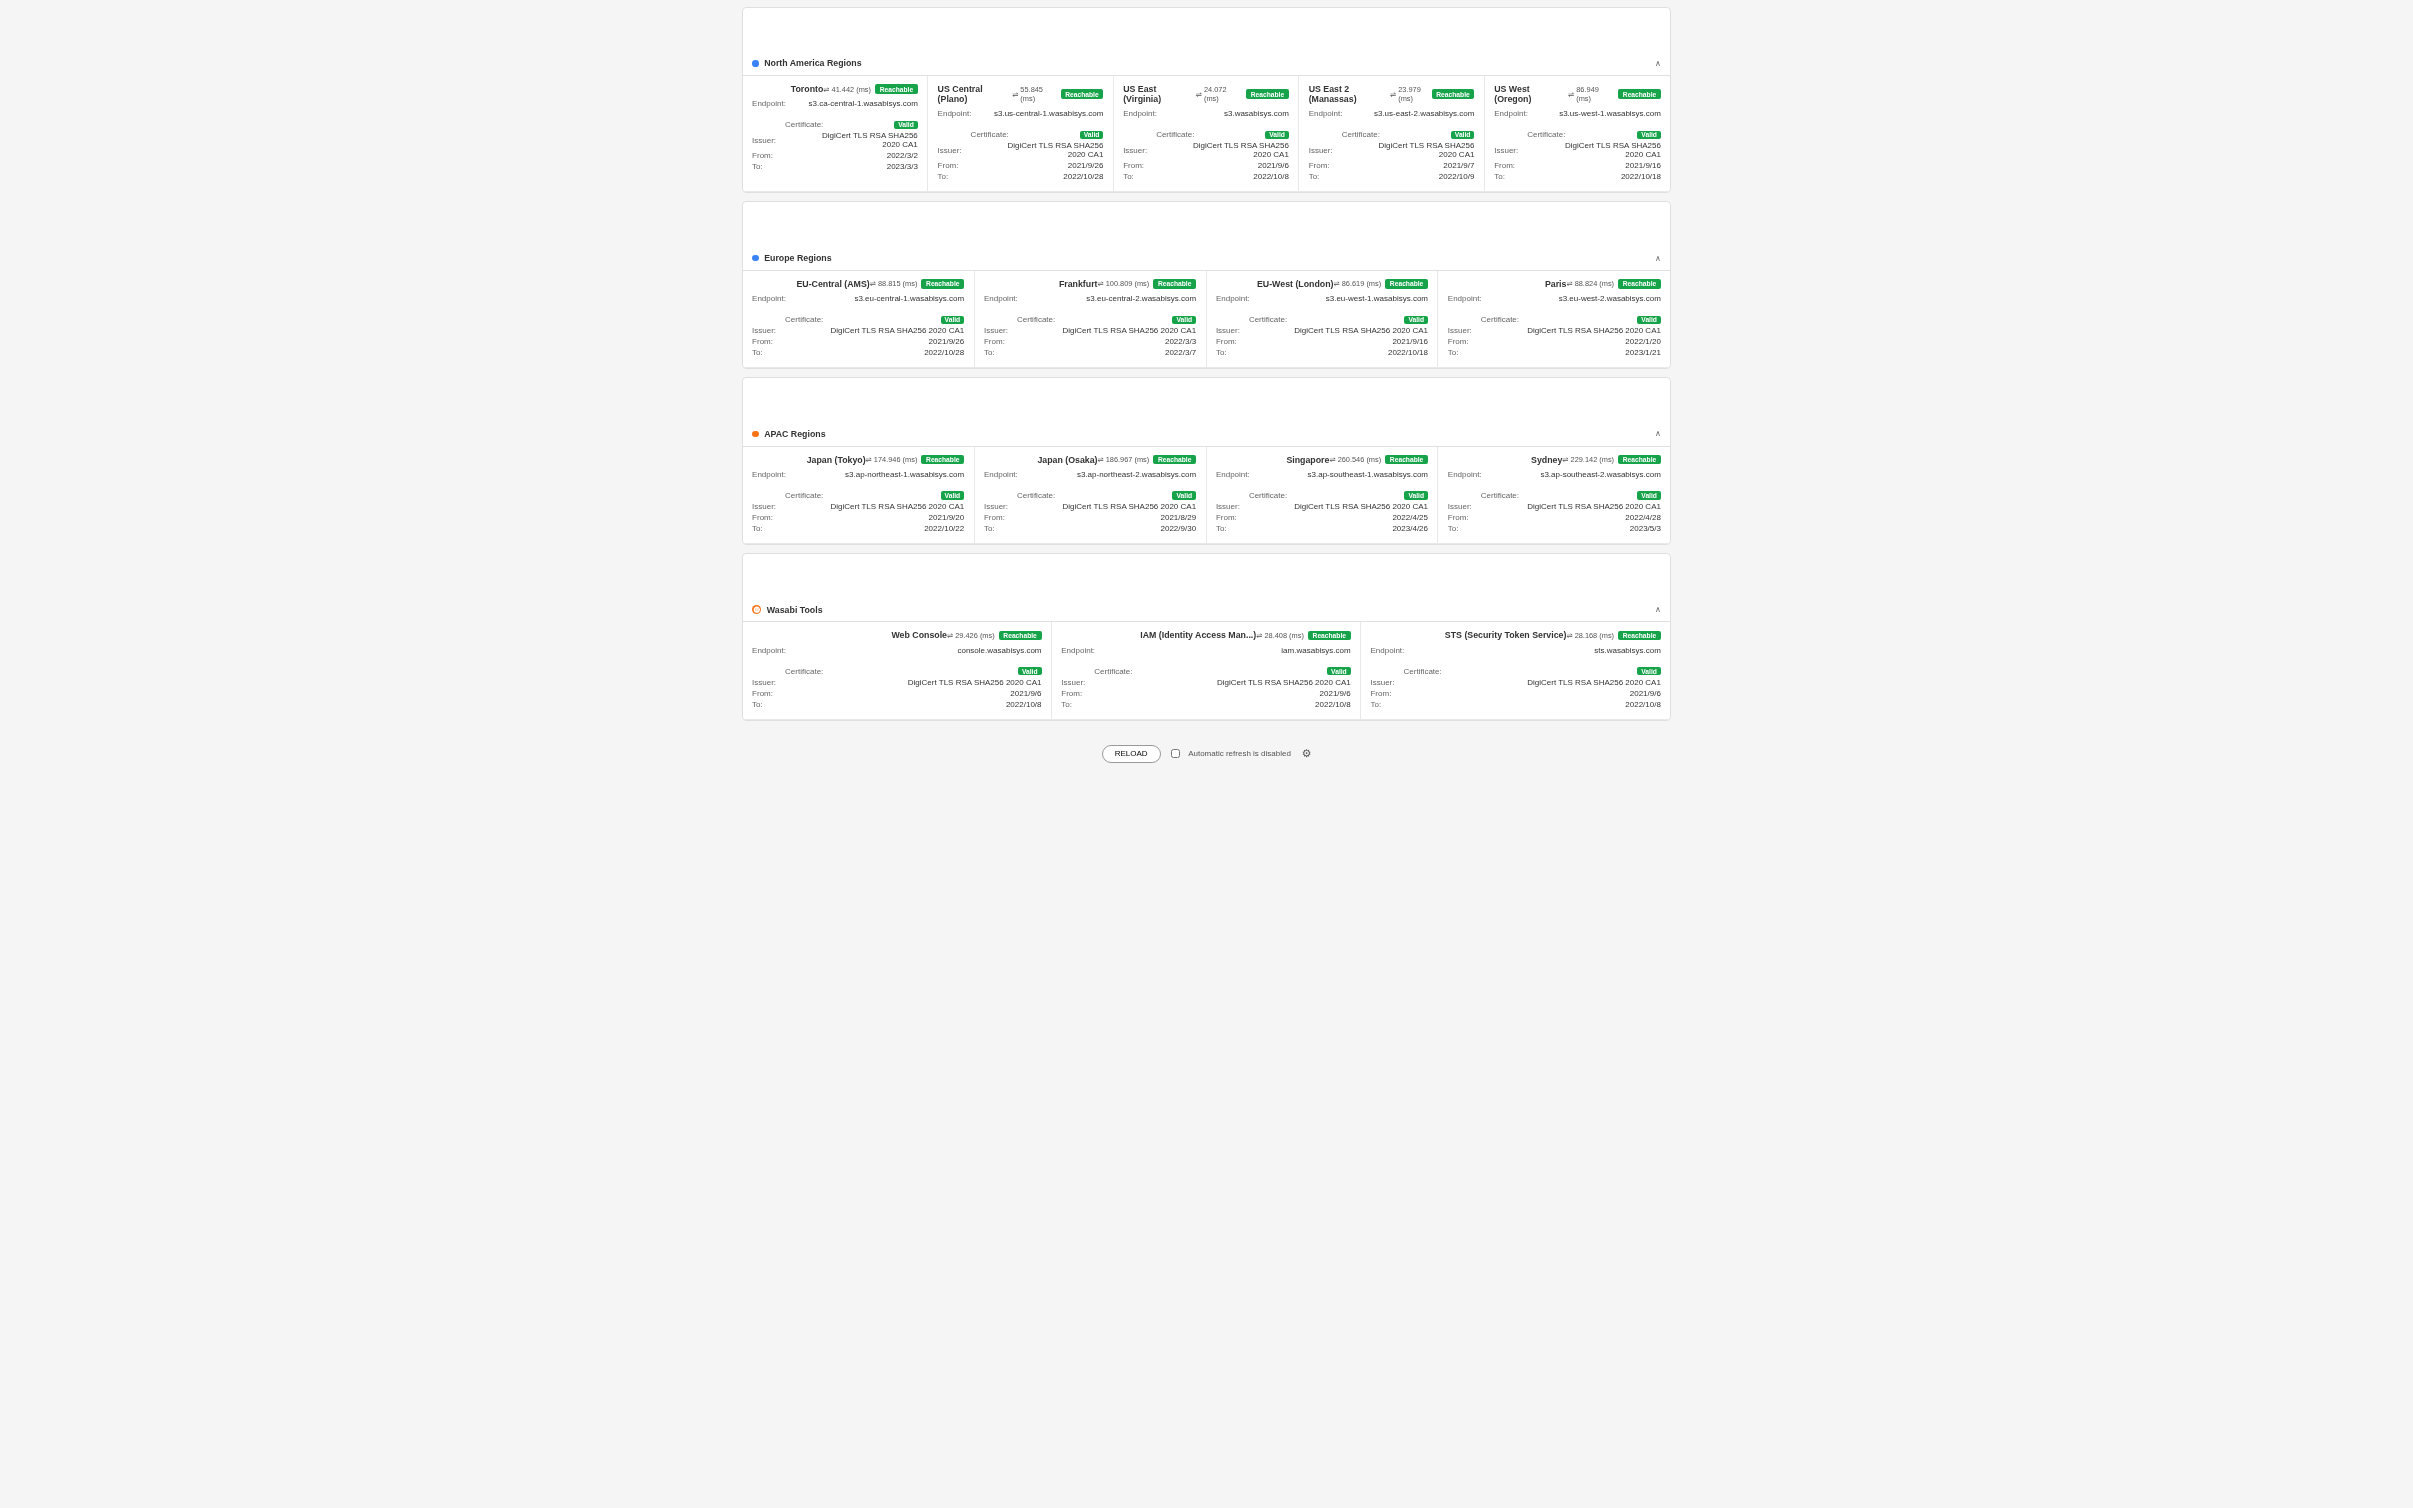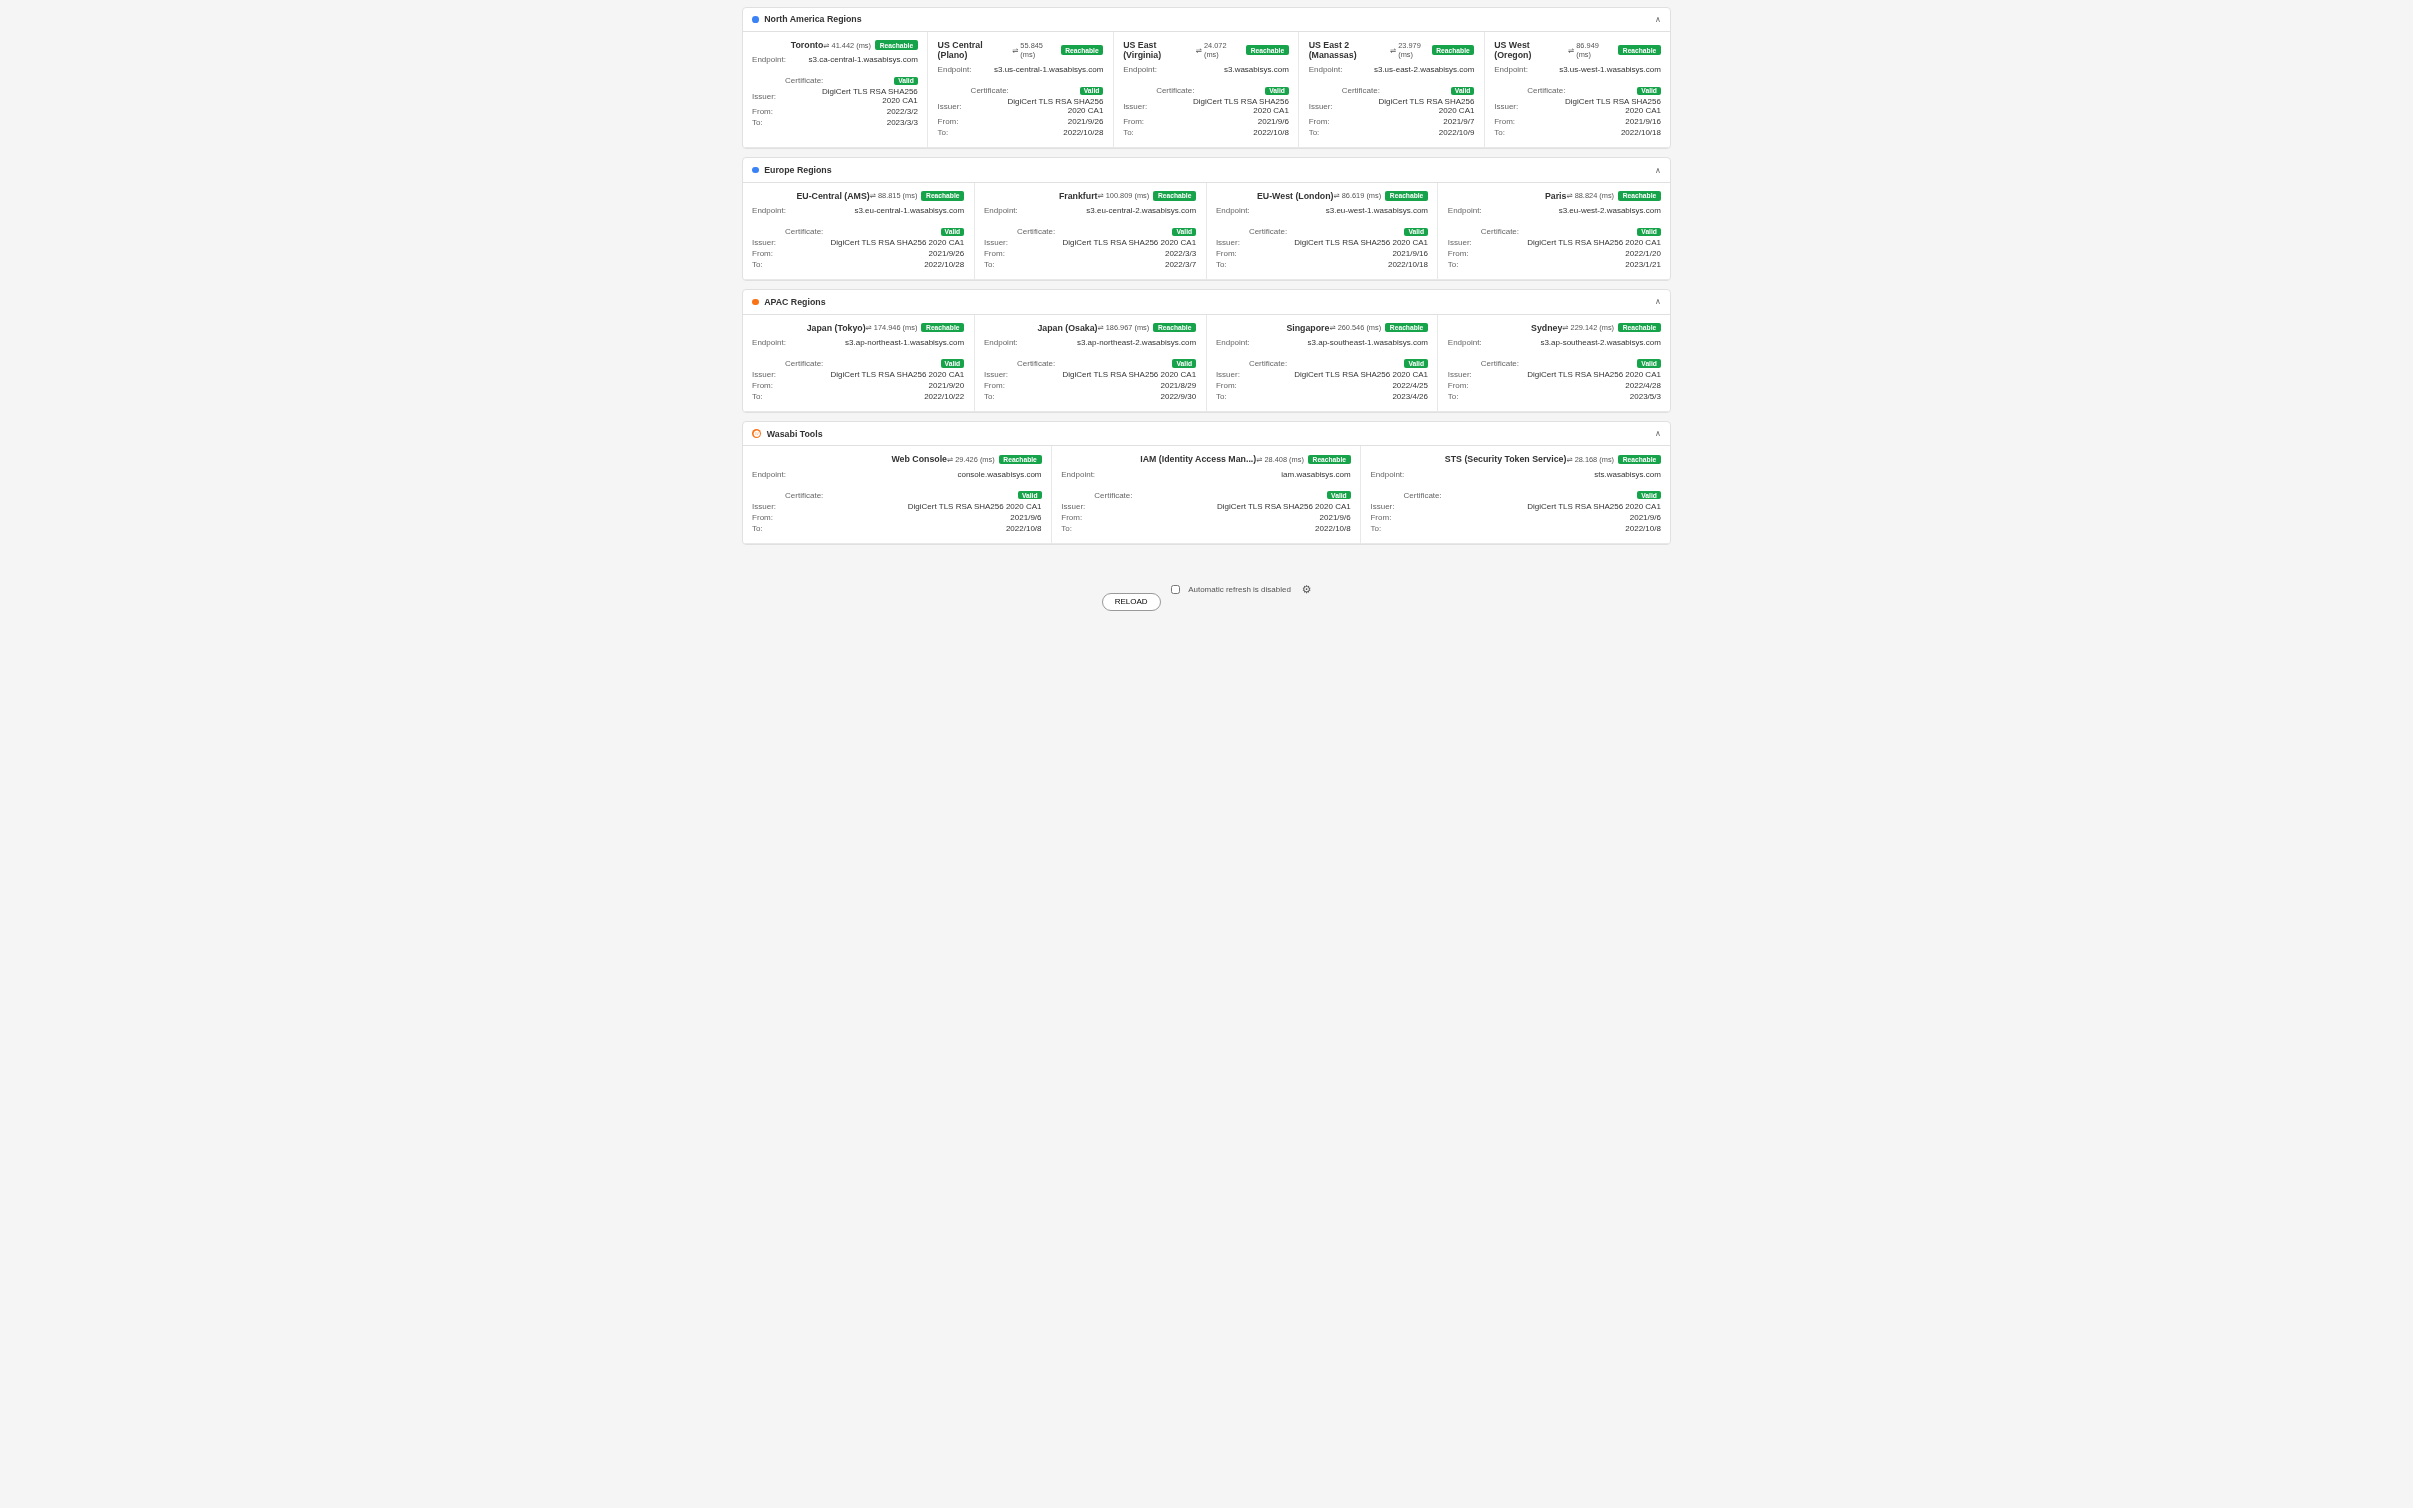--- a/index.html
+++ b/index.html
@@ -20,20 +20,21 @@
       border-radius: 4px;
       margin-bottom: 8px;
     }
     .section-header {
       display: flex;
       align-items: center;
       justify-content: space-between;
       padding: 6.7px 9.4px;
       border-bottom: 0.7px solid #e0e0e0;
       cursor: pointer;
+      margin-top: 44px;
     }
     .section-header-left {
       display: flex;
       align-items: center;
       gap: 5.4px;
       font-weight: 600;
       font-size: 8.8px;
     }
     .region-dot {
       width: 6.7px;
@@ -132,21 +133,20 @@
       gap: 10.8px;
     }
     .reload-btn {
       border: 0.7px solid #999;
       background: #fff;
       padding: 3.4px 12px;
       border-radius: 13.5px;
       cursor: pointer;
       font-size: 8px;
       font-weight: 500;
-      margin-top: 24px;
     }
     .auto-refresh {
       display: flex;
       align-items: center;
       gap: 8px;
       font-size: 8px;
       color: #555;
     }
     .gear-icon {
       font-size: 10.8px;

